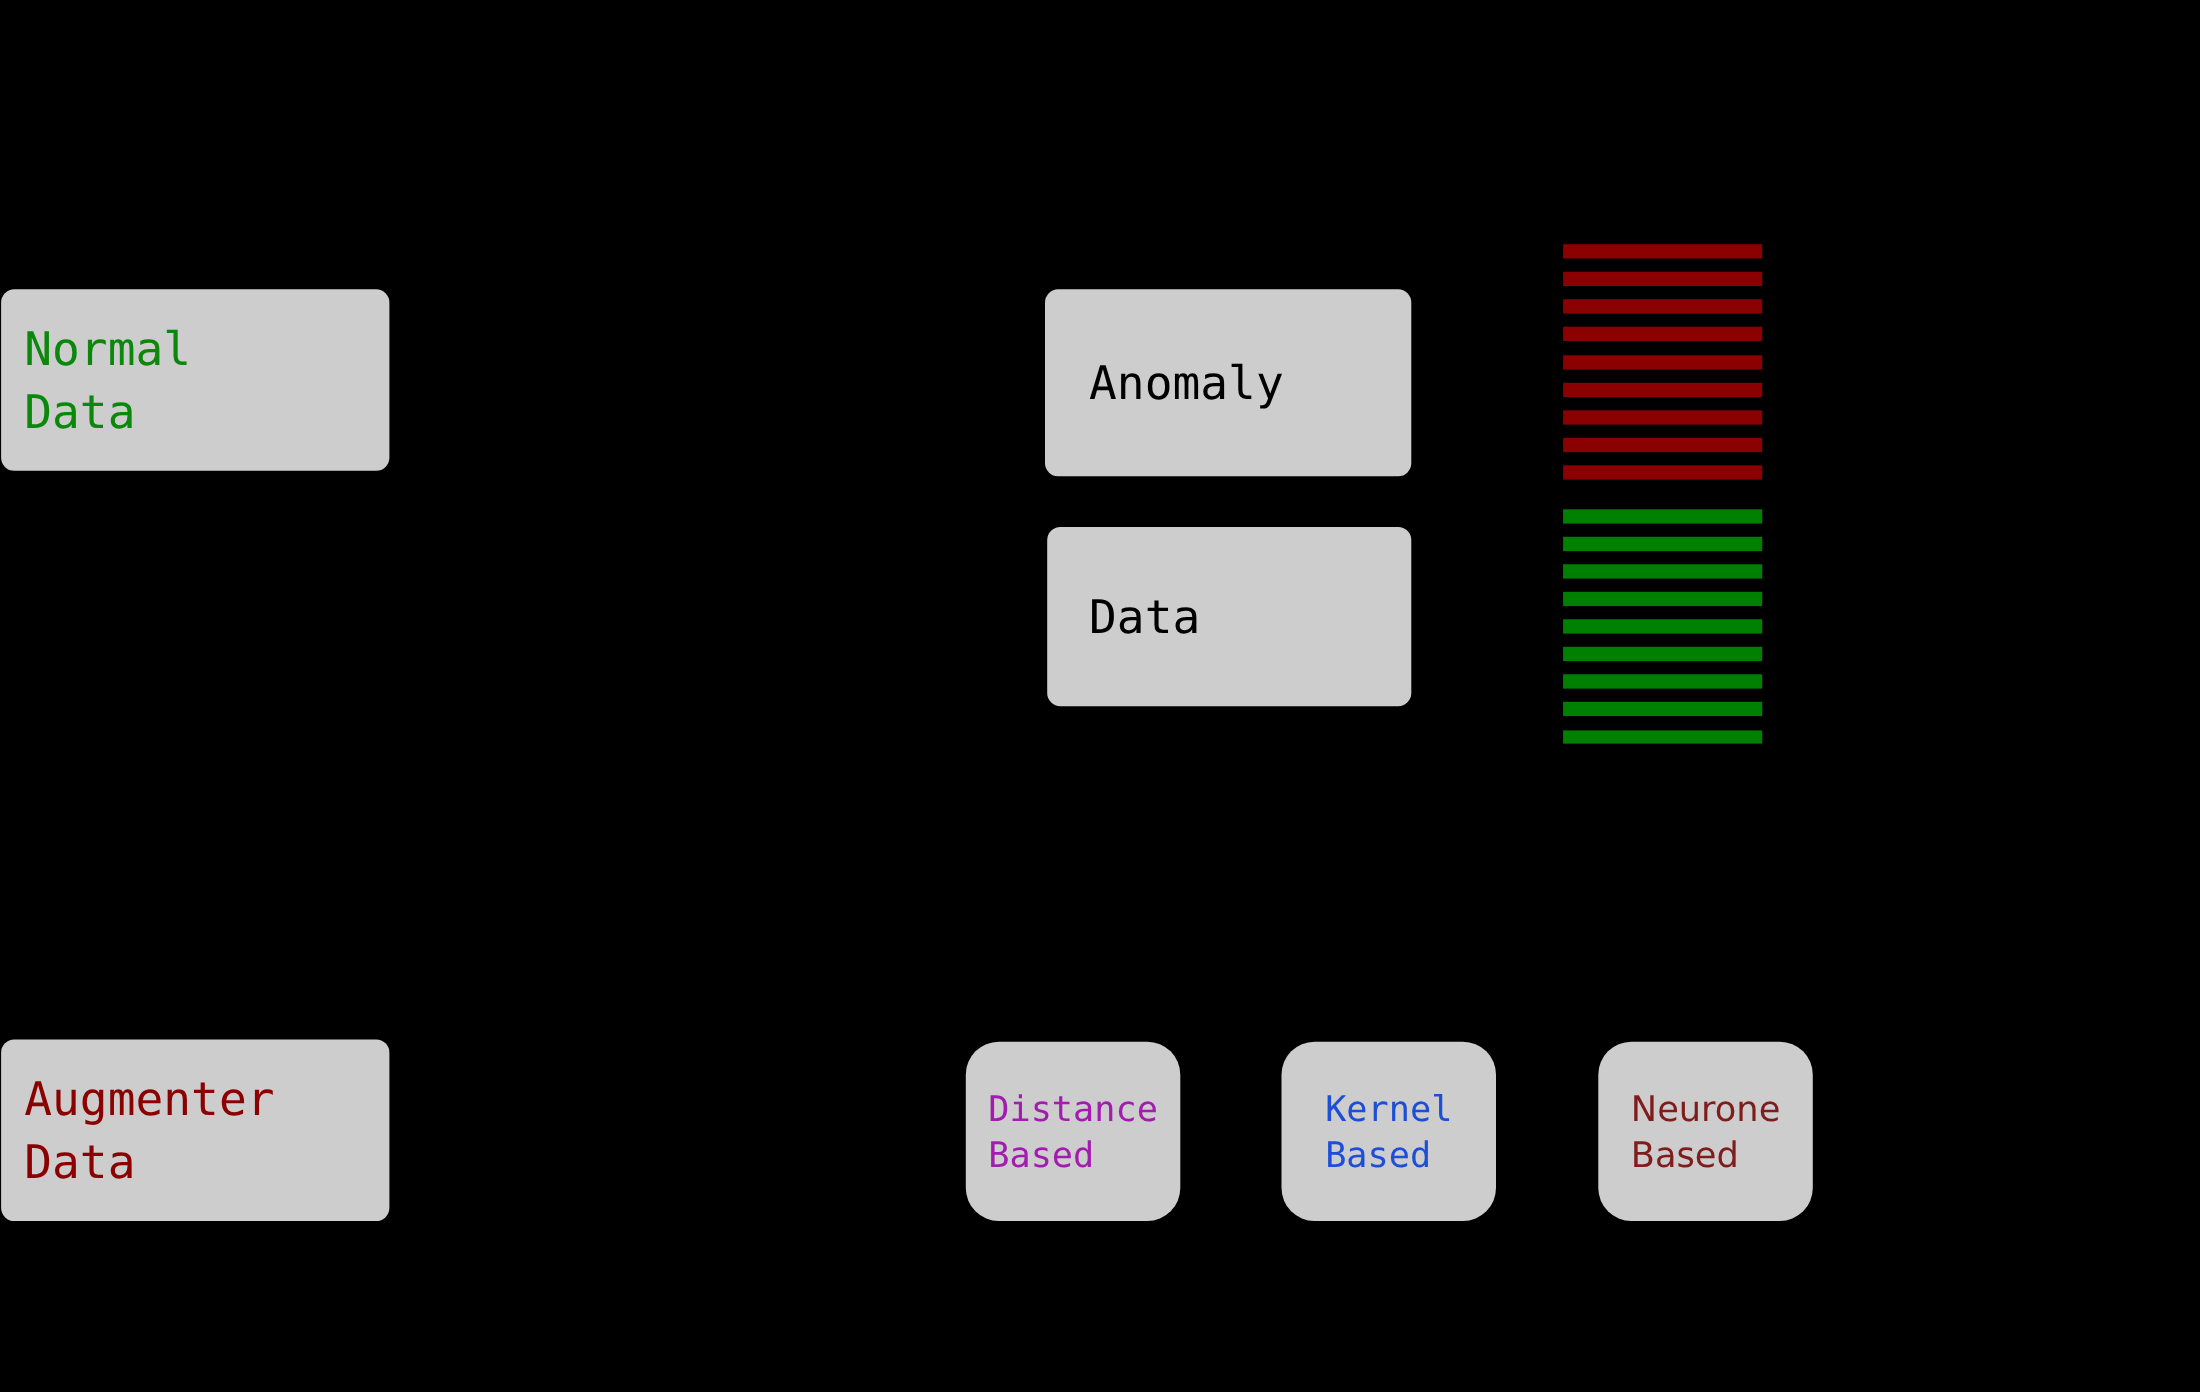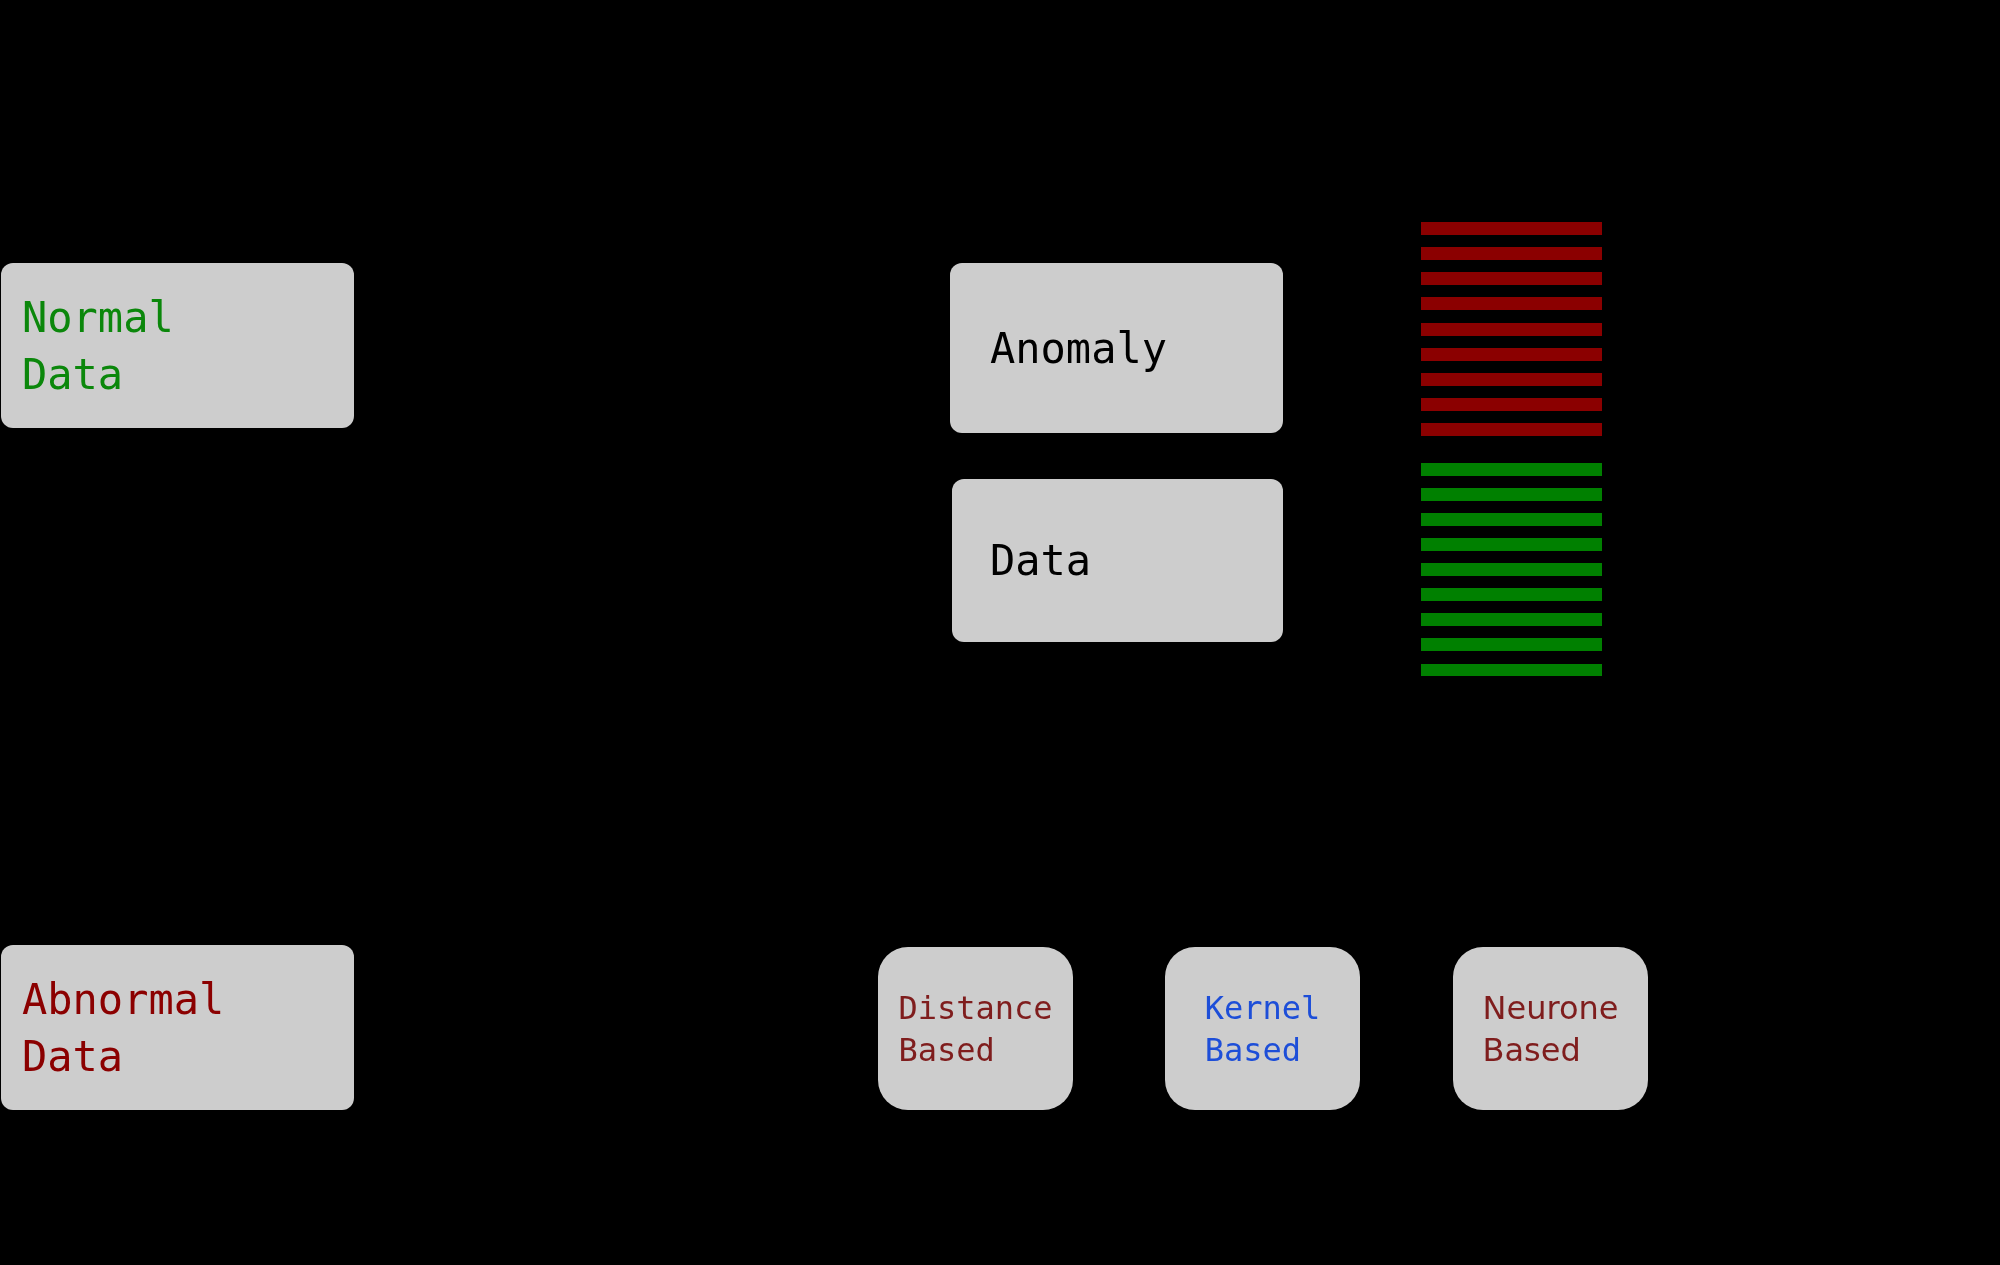--- a/index.html
+++ b/index.html
@@ -51,21 +51,21 @@
 
   <div class="node big" id="box-normal">
     <div class="lines" style="color: rgb(11, 135, 11);">
       <span>Normal</span>
       <span>Data</span>
     </div>
   </div>
 
   <div class="node big" id="box-abnormal">
     <div class="lines" style="color: rgb(139, 0, 0);">
-      <span>Abnormal</span>
+      <span>Augmenter</span>
       <span>Data</span>
     </div>
   </div>
 
   <div class="node big" id="box-anomaly">
     <div class="lines" style="color: rgb(0, 0, 0);">
       <span>Anomaly</span>
     </div>
   </div>
 
@@ -92,21 +92,21 @@
       <div class="stripe" style="background: rgb(0, 128, 0);"></div>
       <div class="stripe" style="background: rgb(0, 128, 0);"></div>
       <div class="stripe" style="background: rgb(0, 128, 0);"></div>
       <div class="stripe" style="background: rgb(0, 128, 0);"></div>
       <div class="stripe" style="background: rgb(0, 128, 0);"></div>
       <div class="stripe" style="background: rgb(0, 128, 0);"></div>
       <div class="stripe" style="background: rgb(0, 128, 0);"></div>
     </div>
 
   <div class="node small" id="box-distance">
-    <div class="lines" style="color: #7f1d1d;">
+    <div class="lines" style="color: #a21caf;">
       <span>Distance</span>
       <span>Based</span>
     </div>
   </div>
 
   <div class="node small" id="box-kernel">
     <div class="lines" style="color: #1d4ed8;">
       <span>Kernel</span>
       <span>Based</span>
     </div>

